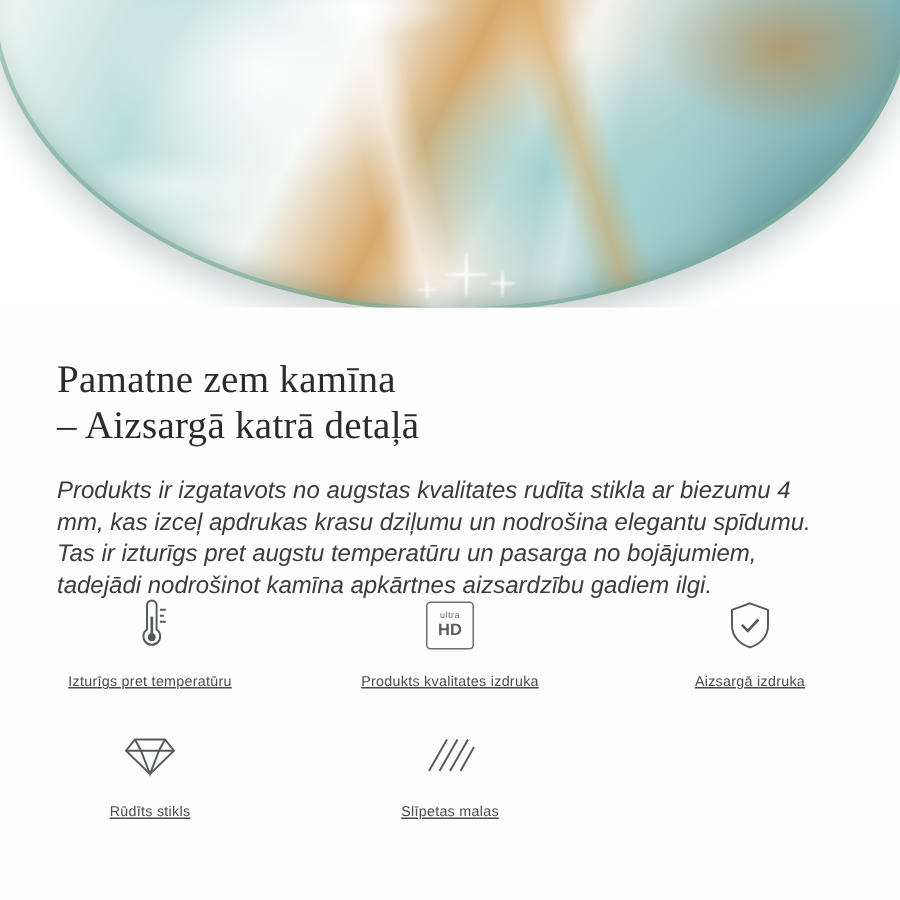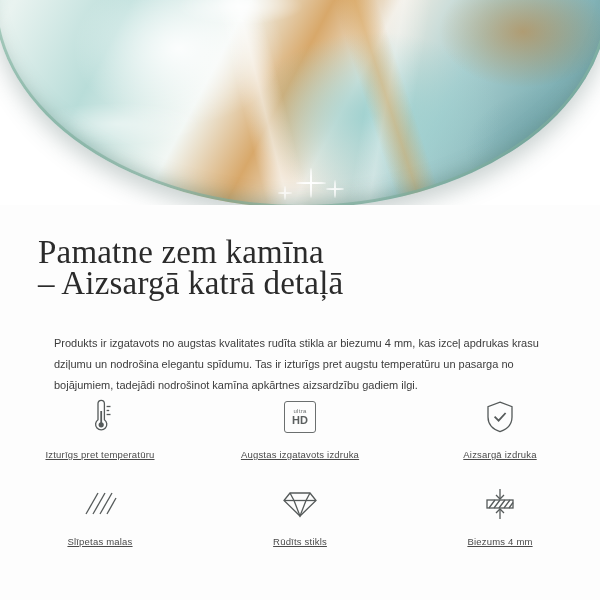--- a/index.html
+++ b/index.html
@@ -122,36 +122,37 @@
   .content {
     position: absolute;
     left: 0;
     top: 205px;
     width: 600px;
   }
   .headline {
     margin: 0;
     padding: 32px 38px 0 38px;
     font-family: "Liberation Serif", serif;
-    font-size: 33px;
+    font-size: 26px;
     line-height: 31px;
     font-weight: 400;
     color: #2b2b2b;
     letter-spacing: 0.2px;
   }
   .headline .l2 {
     display: block;
   }
   .body-copy {
-    margin: 16px;
+    margin: 0;
     padding: 18px 38px 0 38px;
     font-family: "Liberation Sans", sans-serif;
-    font-size: 11px;
+    font-size: 16px;
     line-height: 21px;
     color: #3c3c3c;
+    font-style: italic;
   }
 
   
   .features {
     position: absolute;
     left: 0;
     top: 395px;
     width: 600px;
     display: grid;
     grid-template-columns: repeat(3, 1fr);
@@ -243,64 +244,51 @@
       <div class="feature-label">Izturīgs pret temperatūru</div>
     </div>
 
     <div class="feature">
       <div class="feature-icon">
         <div class="ultrahd-box">
           <span class="u1">ultra</span>
           <span class="u2">HD</span>
         </div>
       </div>
-      <div class="feature-label">Augstas izgatavots izdruka</div>
+      <div class="feature-label">Produkts kvalitates izdruka</div>
     </div>
 
     <div class="feature">
       <div class="feature-icon">
         <svg width="32" height="36" viewBox="0 0 32 36" fill="none" stroke="currentColor" stroke-width="1.3">
           <path d="M16 3.2 L28 7.6 V18 c0 8-6 12.6-12 14.6 C10 30.6 4 26 4 18 V7.6 z"></path>
           <path d="M10.6 17.6 l4 4 7-7.6" stroke-width="1.8"></path>
         </svg>
       </div>
       <div class="feature-label">Aizsargā izdruka</div>
+    </div>
+
+    <div class="feature">
+      <div class="feature-icon">
+        <svg width="34" height="30" viewBox="0 0 34 30" fill="none" stroke="currentColor" stroke-width="1.3">
+          <path d="M7 4 H27 L33 11.5 L17 27 L1 11.5 z"></path>
+          <path d="M1 11.5 H33"></path>
+          <path d="M7 4 L11 11.5 L17 27 L23 11.5 L27 4"></path>
+        </svg>
+      </div>
+      <div class="feature-label">Rūdīts stikls</div>
     </div>
 
     <div class="feature">
       <div class="feature-icon">
         <svg width="34" height="28" viewBox="0 0 34 28" fill="none" stroke="currentColor" stroke-width="1.3">
           <path d="M3 24 L15 3"></path>
           <path d="M10 24 L22 3"></path>
           <path d="M17 24 L29 3"></path>
           <path d="M24 24 L33 8"></path>
         </svg>
       </div>
       <div class="feature-label">Slīpetas malas</div>
     </div>
 
-    <div class="feature">
-      <div class="feature-icon">
-        <svg width="34" height="30" viewBox="0 0 34 30" fill="none" stroke="currentColor" stroke-width="1.3">
-          <path d="M7 4 H27 L33 11.5 L17 27 L1 11.5 z"></path>
-          <path d="M1 11.5 H33"></path>
-          <path d="M7 4 L11 11.5 L17 27 L23 11.5 L27 4"></path>
-        </svg>
-      </div>
-      <div class="feature-label">Rūdīts stikls</div>
-    </div>
-
-    <div class="feature">
-      <div class="feature-icon">
-        <svg width="34" height="34" viewBox="0 0 34 34" fill="none" stroke="currentColor" stroke-width="1.3">
-          <line x1="17" y1="2" x2="17" y2="11"></line>
-          <path d="M13 8 L17 12 L21 8"></path>
-          <line x1="17" y1="32" x2="17" y2="23"></line>
-          <path d="M13 26 L17 22 L21 26"></path>
-          <rect x="4" y="13" width="26" height="8"></rect>
-          <path d="M6 21 L12 13 M11 21 L17 13 M16 21 L22 13 M21 21 L27 13 M26 21 L30 15.5"></path>
-        </svg>
-      </div>
-      <div class="feature-label">Biezums 4 mm</div>
-    </div>
 
   </div>
 </div>
 
 </body></html>

